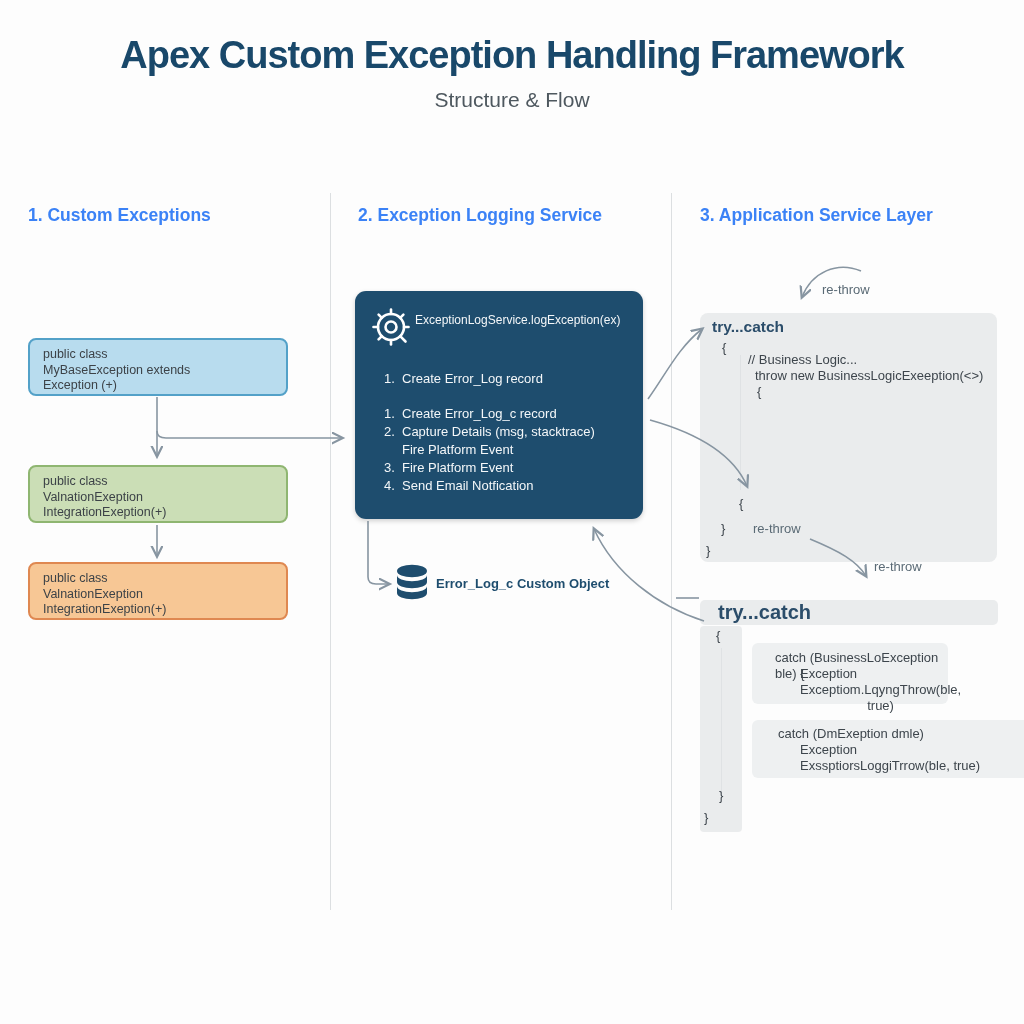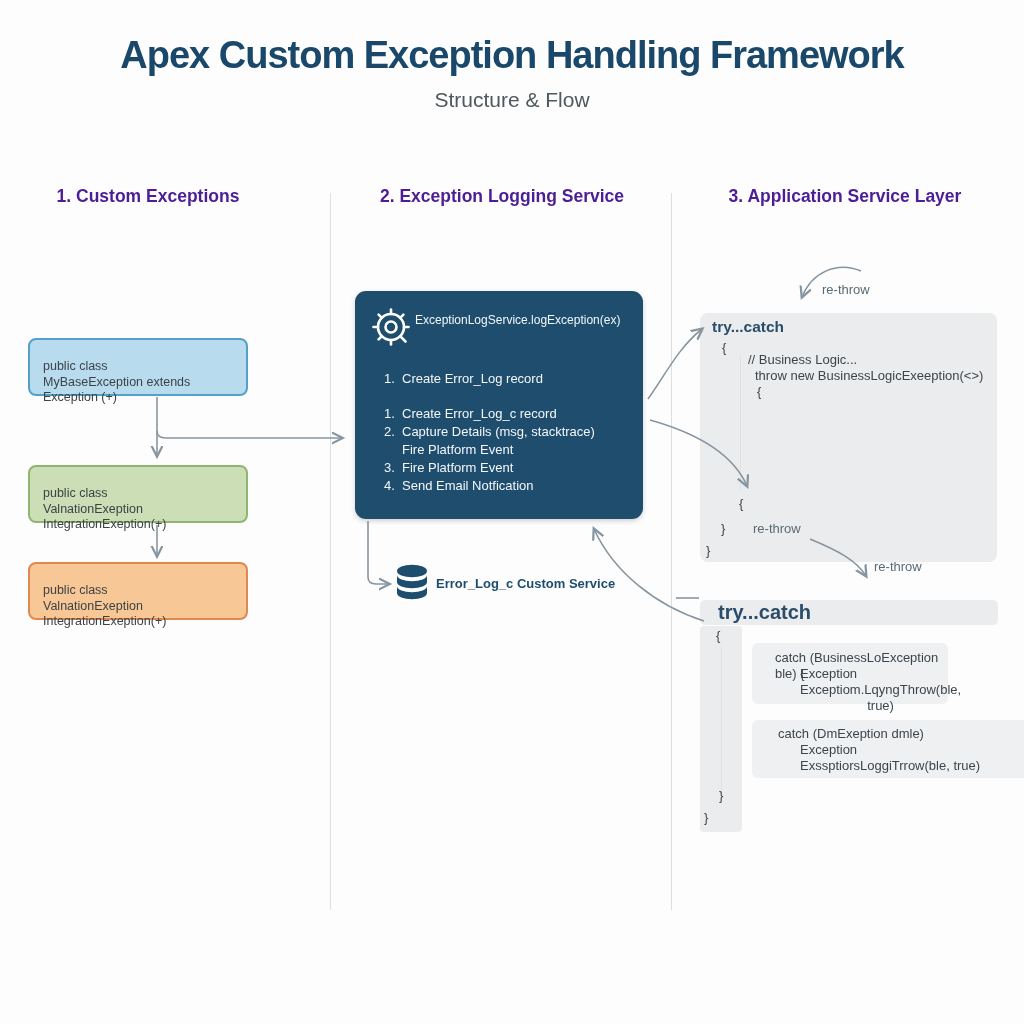--- a/index.html
+++ b/index.html
@@ -5,24 +5,24 @@
   * { margin:0; padding:0; box-sizing:border-box; }
   html,body { background:#ffffff; }
   body { font-family:"Liberation Sans", sans-serif; }
   .canvas { position:relative; width:1024px; height:1024px; background:#fdfdfd; overflow:hidden; }
   .abs { position:absolute; }
 
   .title { top:34px; left:0; width:1024px; text-align:center; font-size:38px; font-weight:bold;
            color:#19486a; letter-spacing:-1px; }
   .subtitle { top:88px; left:0; width:1024px; text-align:center; font-size:21px; color:#4e585f; }
 
-  .col-header { top:186px; font-size:17.5px; font-weight:bold; color:#4c1d95; text-align:center; }
+  .col-header { top:205px; font-size:17.5px; font-weight:bold; color:#3b82f6; }
   .divider { width:1px; background:#dcdfe1; top:193px; height:717px; }
 
-  .class-box { left:28px; width:220px; border-radius:8px; padding:19px 12px 6px 13px;
+  .class-box { left:28px; width:260px; border-radius:8px; padding:7px 12px 6px 13px;
                font-size:12.5px; line-height:15.5px; color:#3c4247; }
   .box-blue   { background:#b8dcee; border:2px solid #53a1c8; }
   .box-green  { background:#cbdeb6; border:2px solid #8fb671; }
   .box-orange { background:#f7c795; border:2px solid #df8851; }
 
   .dark-box { left:355px; top:291px; width:288px; height:228px; background:#1e4d6e;
               border-radius:11px; box-shadow:0 2px 5px rgba(0,0,0,.18); color:#f4f7f9; }
   .dark-header { position:absolute; left:60px; top:22px; width:215px; font-size:12px; line-height:15px; }
   .dark-row { position:absolute; display:flex; font-size:13px; line-height:18px; }
   .dark-row .num { width:18px; text-align:left; }
@@ -115,21 +115,21 @@
     </div>
   </div>
 
   <svg class="abs" style="left:394px; top:562px;" width="40" height="46" viewBox="0 0 40 46">
     <g fill="#1e4d6e">
       <ellipse cx="18" cy="9" rx="15" ry="6.2"></ellipse>
       <path d="M3,13 a15,6.2 0 0 0 30,0 v7 a15,6.2 0 0 1 -30,0 z"></path>
       <path d="M3,24 a15,6.2 0 0 0 30,0 v7 a15,6.2 0 0 1 -30,0 z"></path>
     </g>
   </svg>
-  <div class="abs db-label">Error_Log_c Custom Service</div>
+  <div class="abs db-label">Error_Log_c Custom Object</div>
 
   <div class="abs rethrow" style="left:822px; top:282px;">re-throw</div>
 
   <div class="abs panel" style="left:700px; top:313px; width:297px; height:249px;">
     <div class="abs tc-title-sm" style="left:12px; top:5px;">try...catch</div>
     <div class="abs code" style="left:22px; top:27px;">{</div>
     <div class="abs" style="left:40px; top:42px; width:1px; height:135px; background:#dfe2e4;"></div>
     <div class="abs code" style="left:48px; top:39px;">// Business Logic...</div>
     <div class="abs code" style="left:55px; top:55px;text-align:center;">throw new BusinessLogicExeeption(&lt;&gt;)</div>
     <div class="abs code" style="left:57px; top:71px;">{</div>

